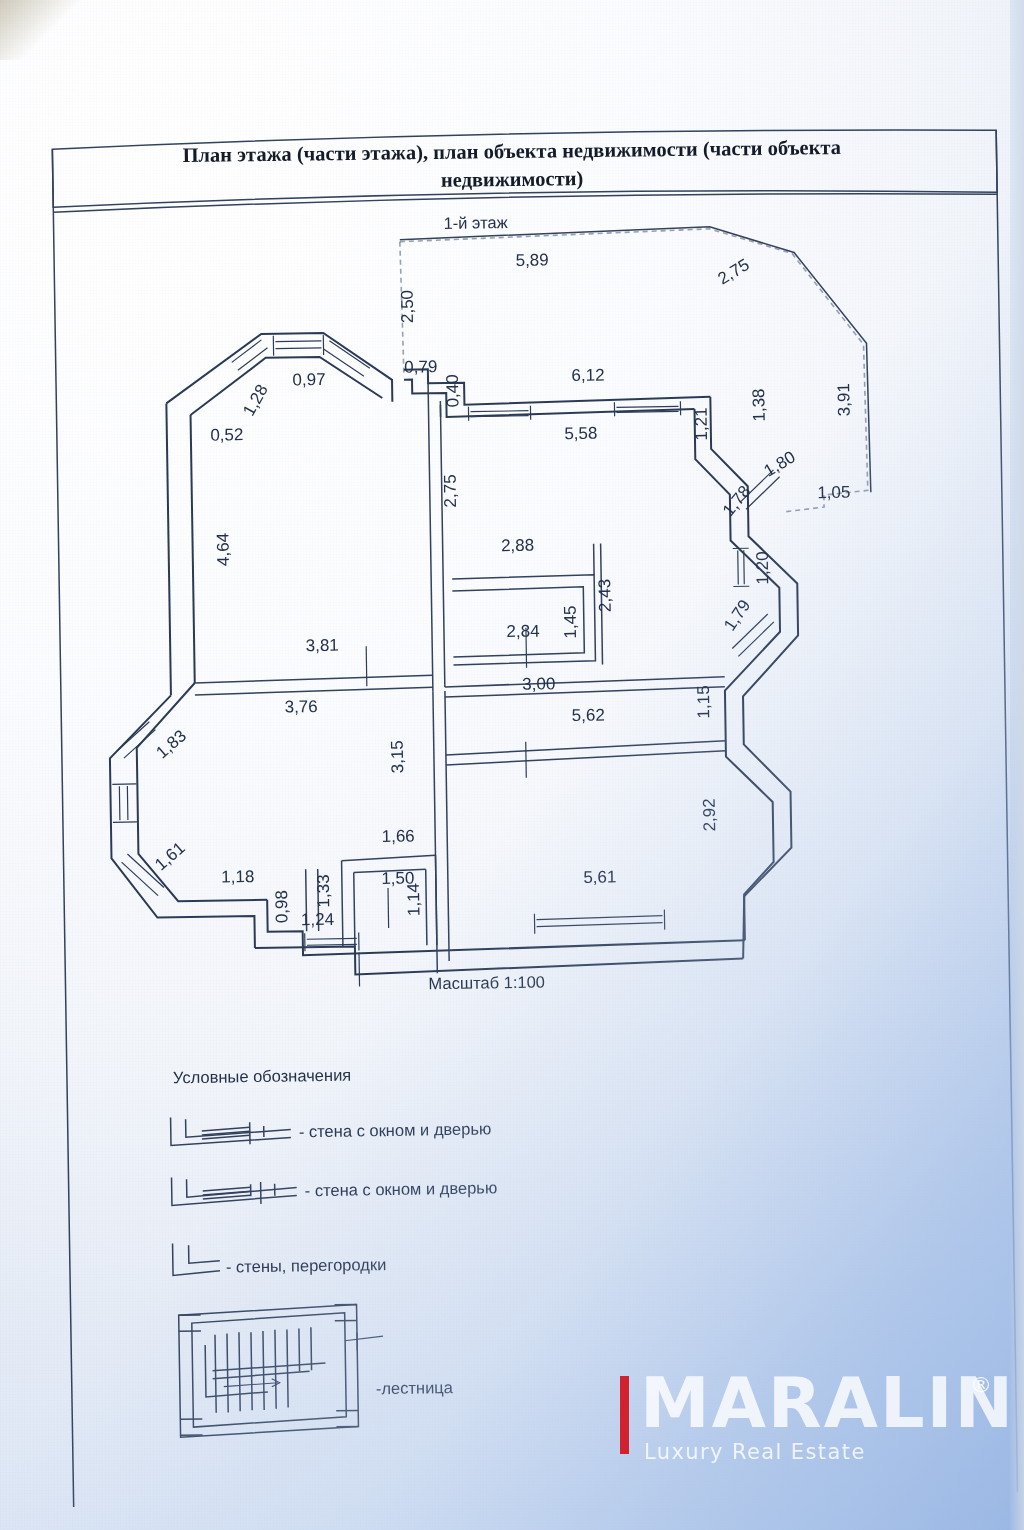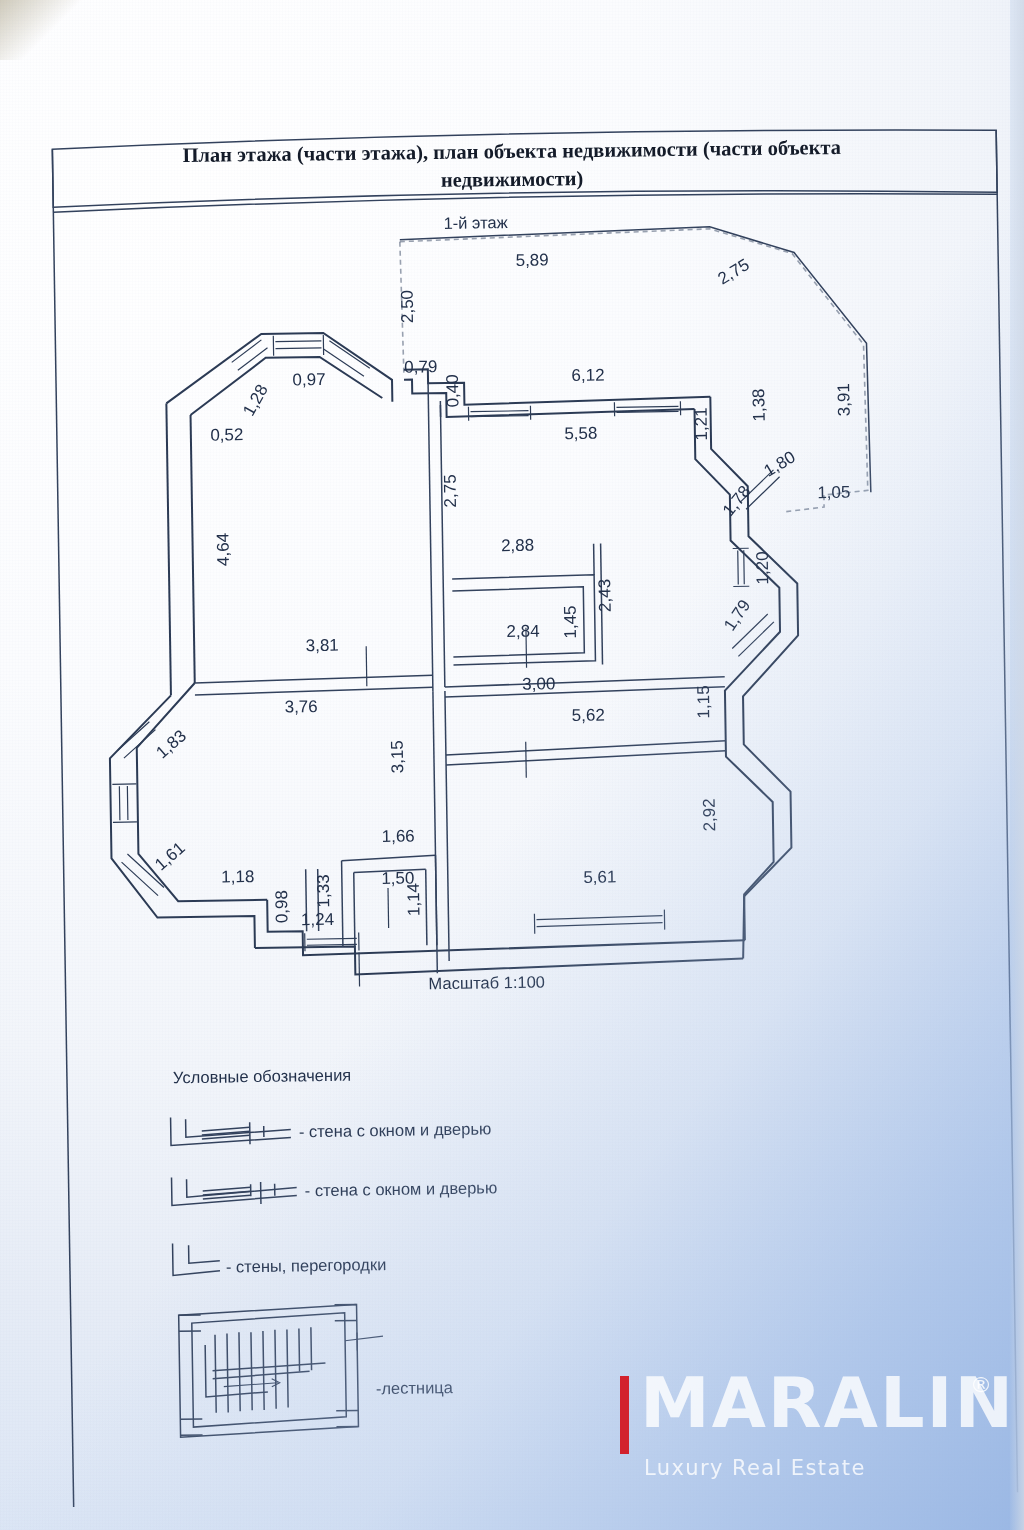--- a/index.html
+++ b/index.html
@@ -58,21 +58,21 @@
     color:rgba(255,255,255,.80);
     font-family:"DejaVu Sans", sans-serif;
     text-align:right;
   }
   #wm .reg{
     position:absolute;right:4px;top:4px;font-size:22px;color:rgba(255,255,255,.85);
     font-family:"DejaVu Sans", sans-serif;
   }
   #wm .sub{
     position:absolute;left:40px;top:72px;font-size:21px;letter-spacing:1.4px;
-    color:rgba(255,255,255,.80);font-family:"DejaVu Sans", sans-serif;margin-top:16px;
+    color:rgba(255,255,255,.80);font-family:"DejaVu Sans", sans-serif;
   }
 </style>
 </head>
 <body>
 
 <div id="paper"></div>
 
 <svg class="layer" viewBox="0 0 1024 1530">
   <g transform="rotate(-0.9 512 760)">
 

